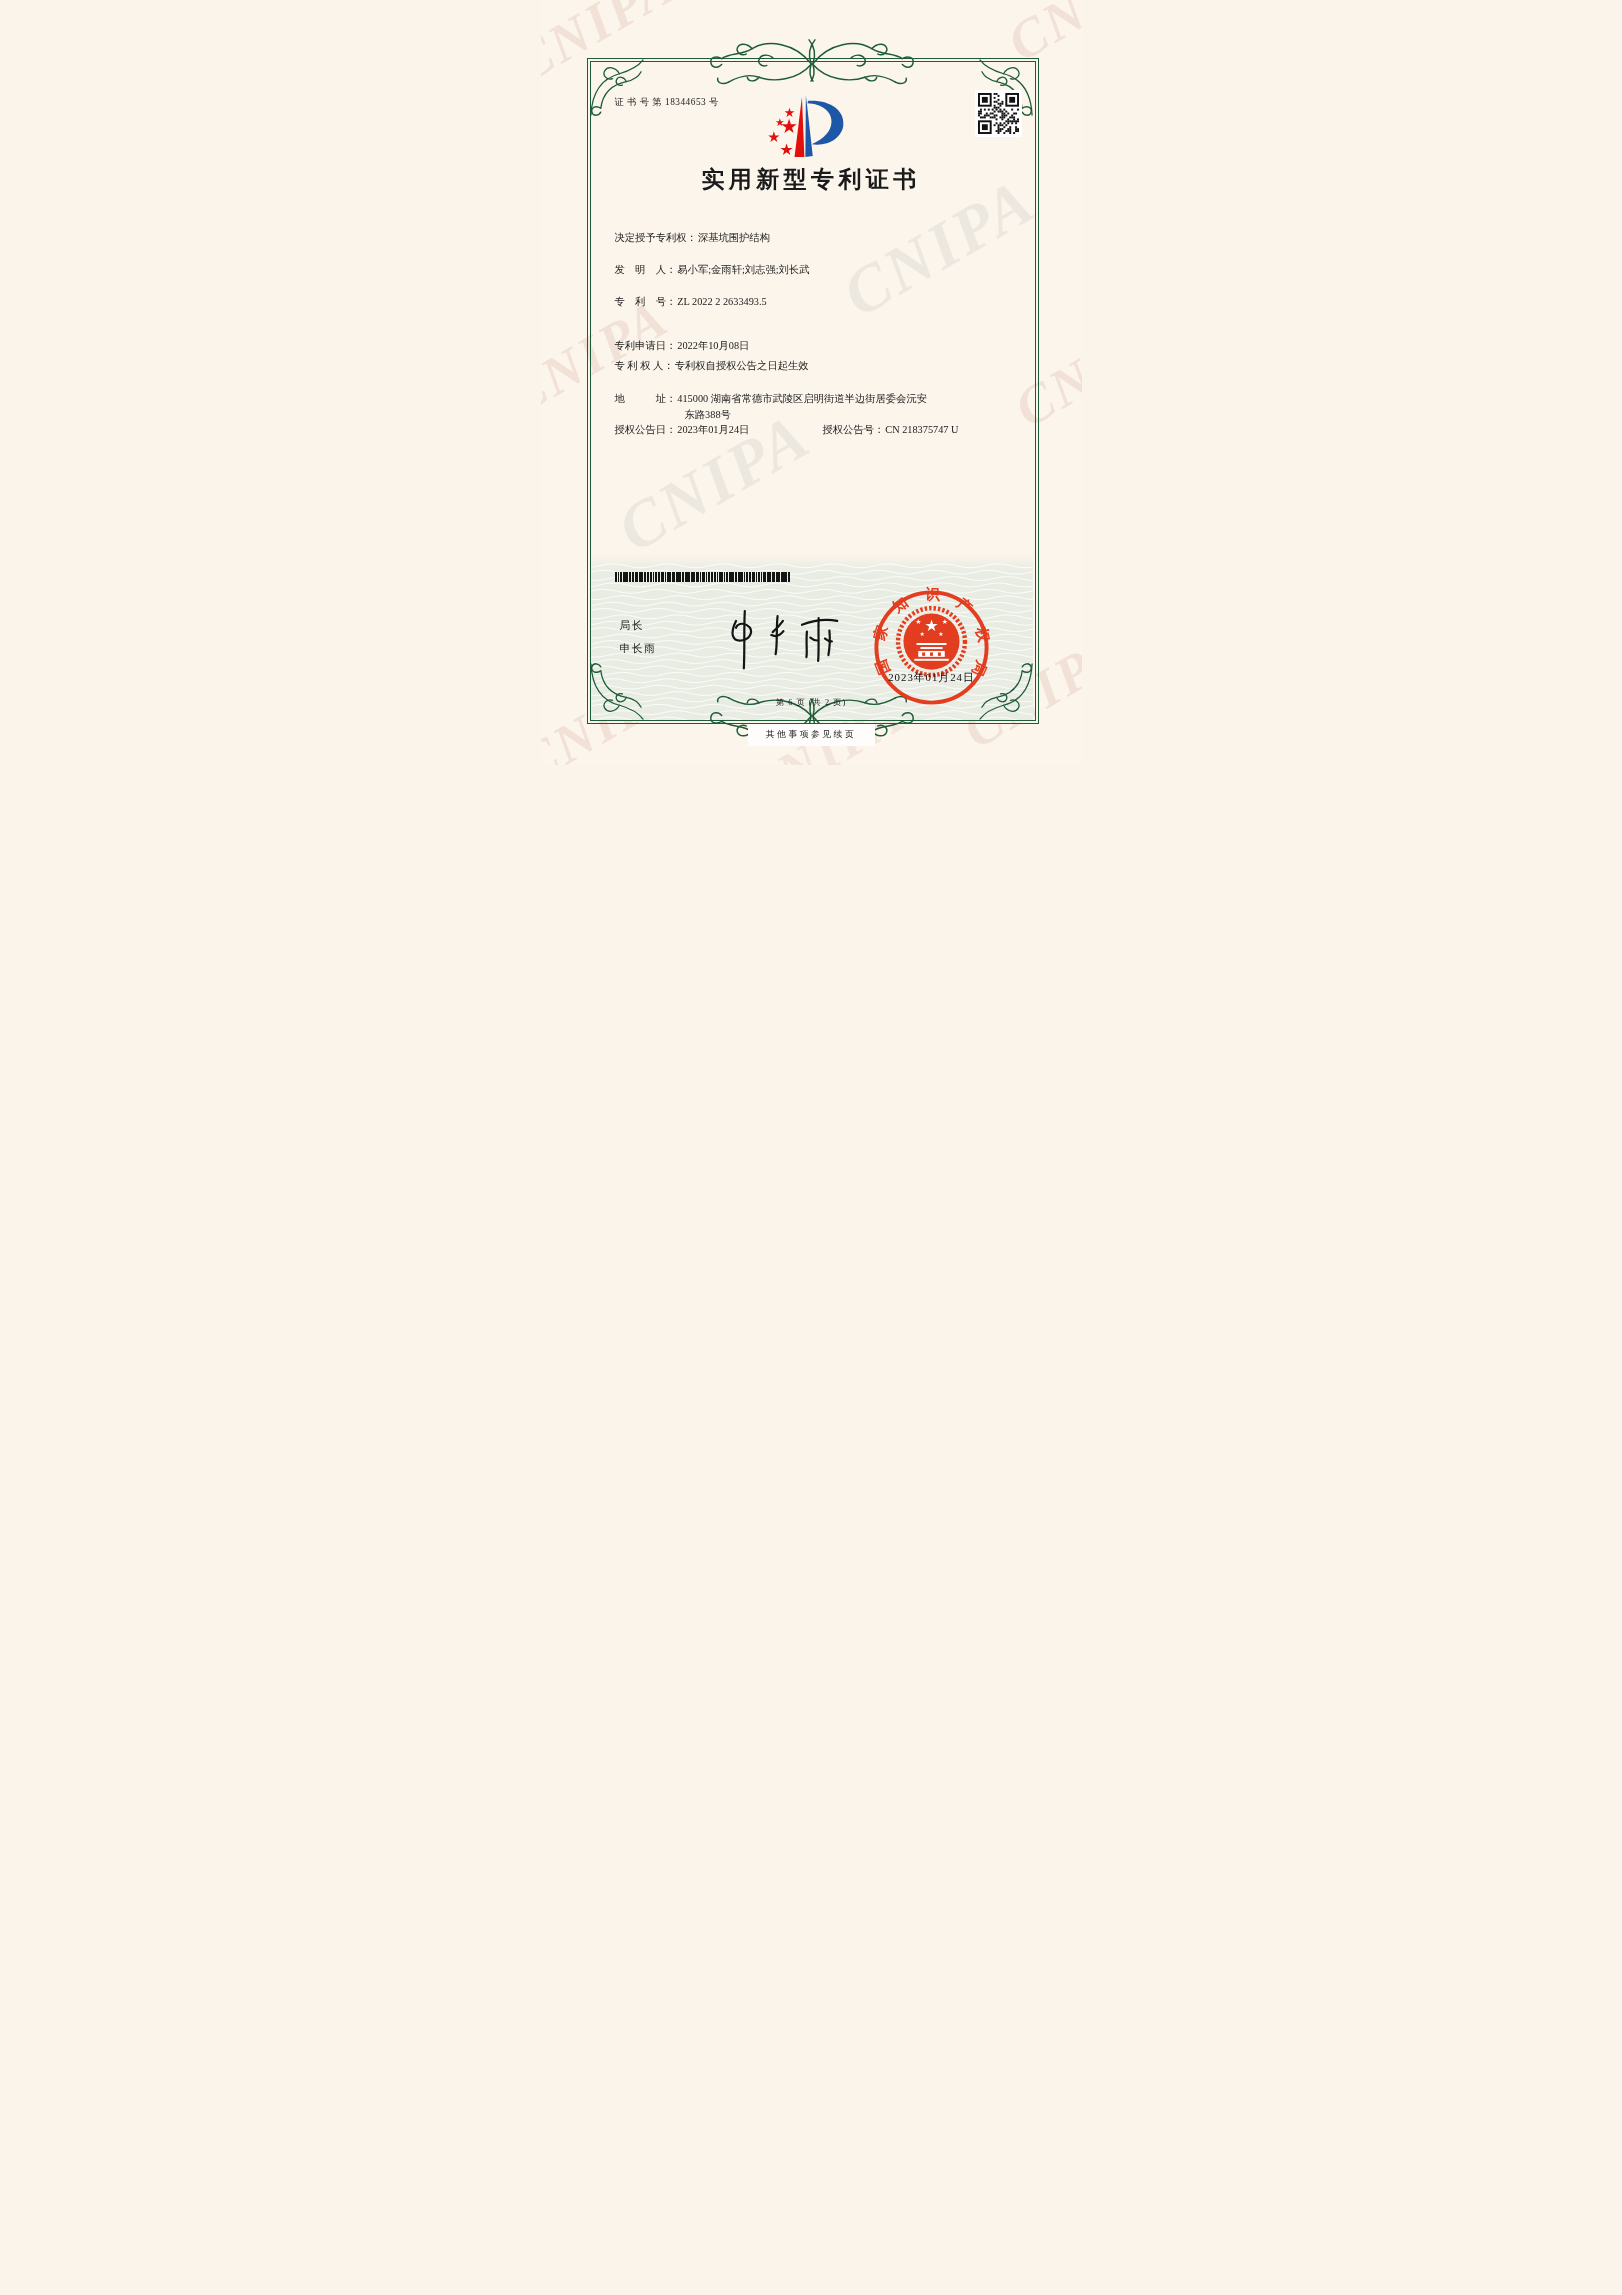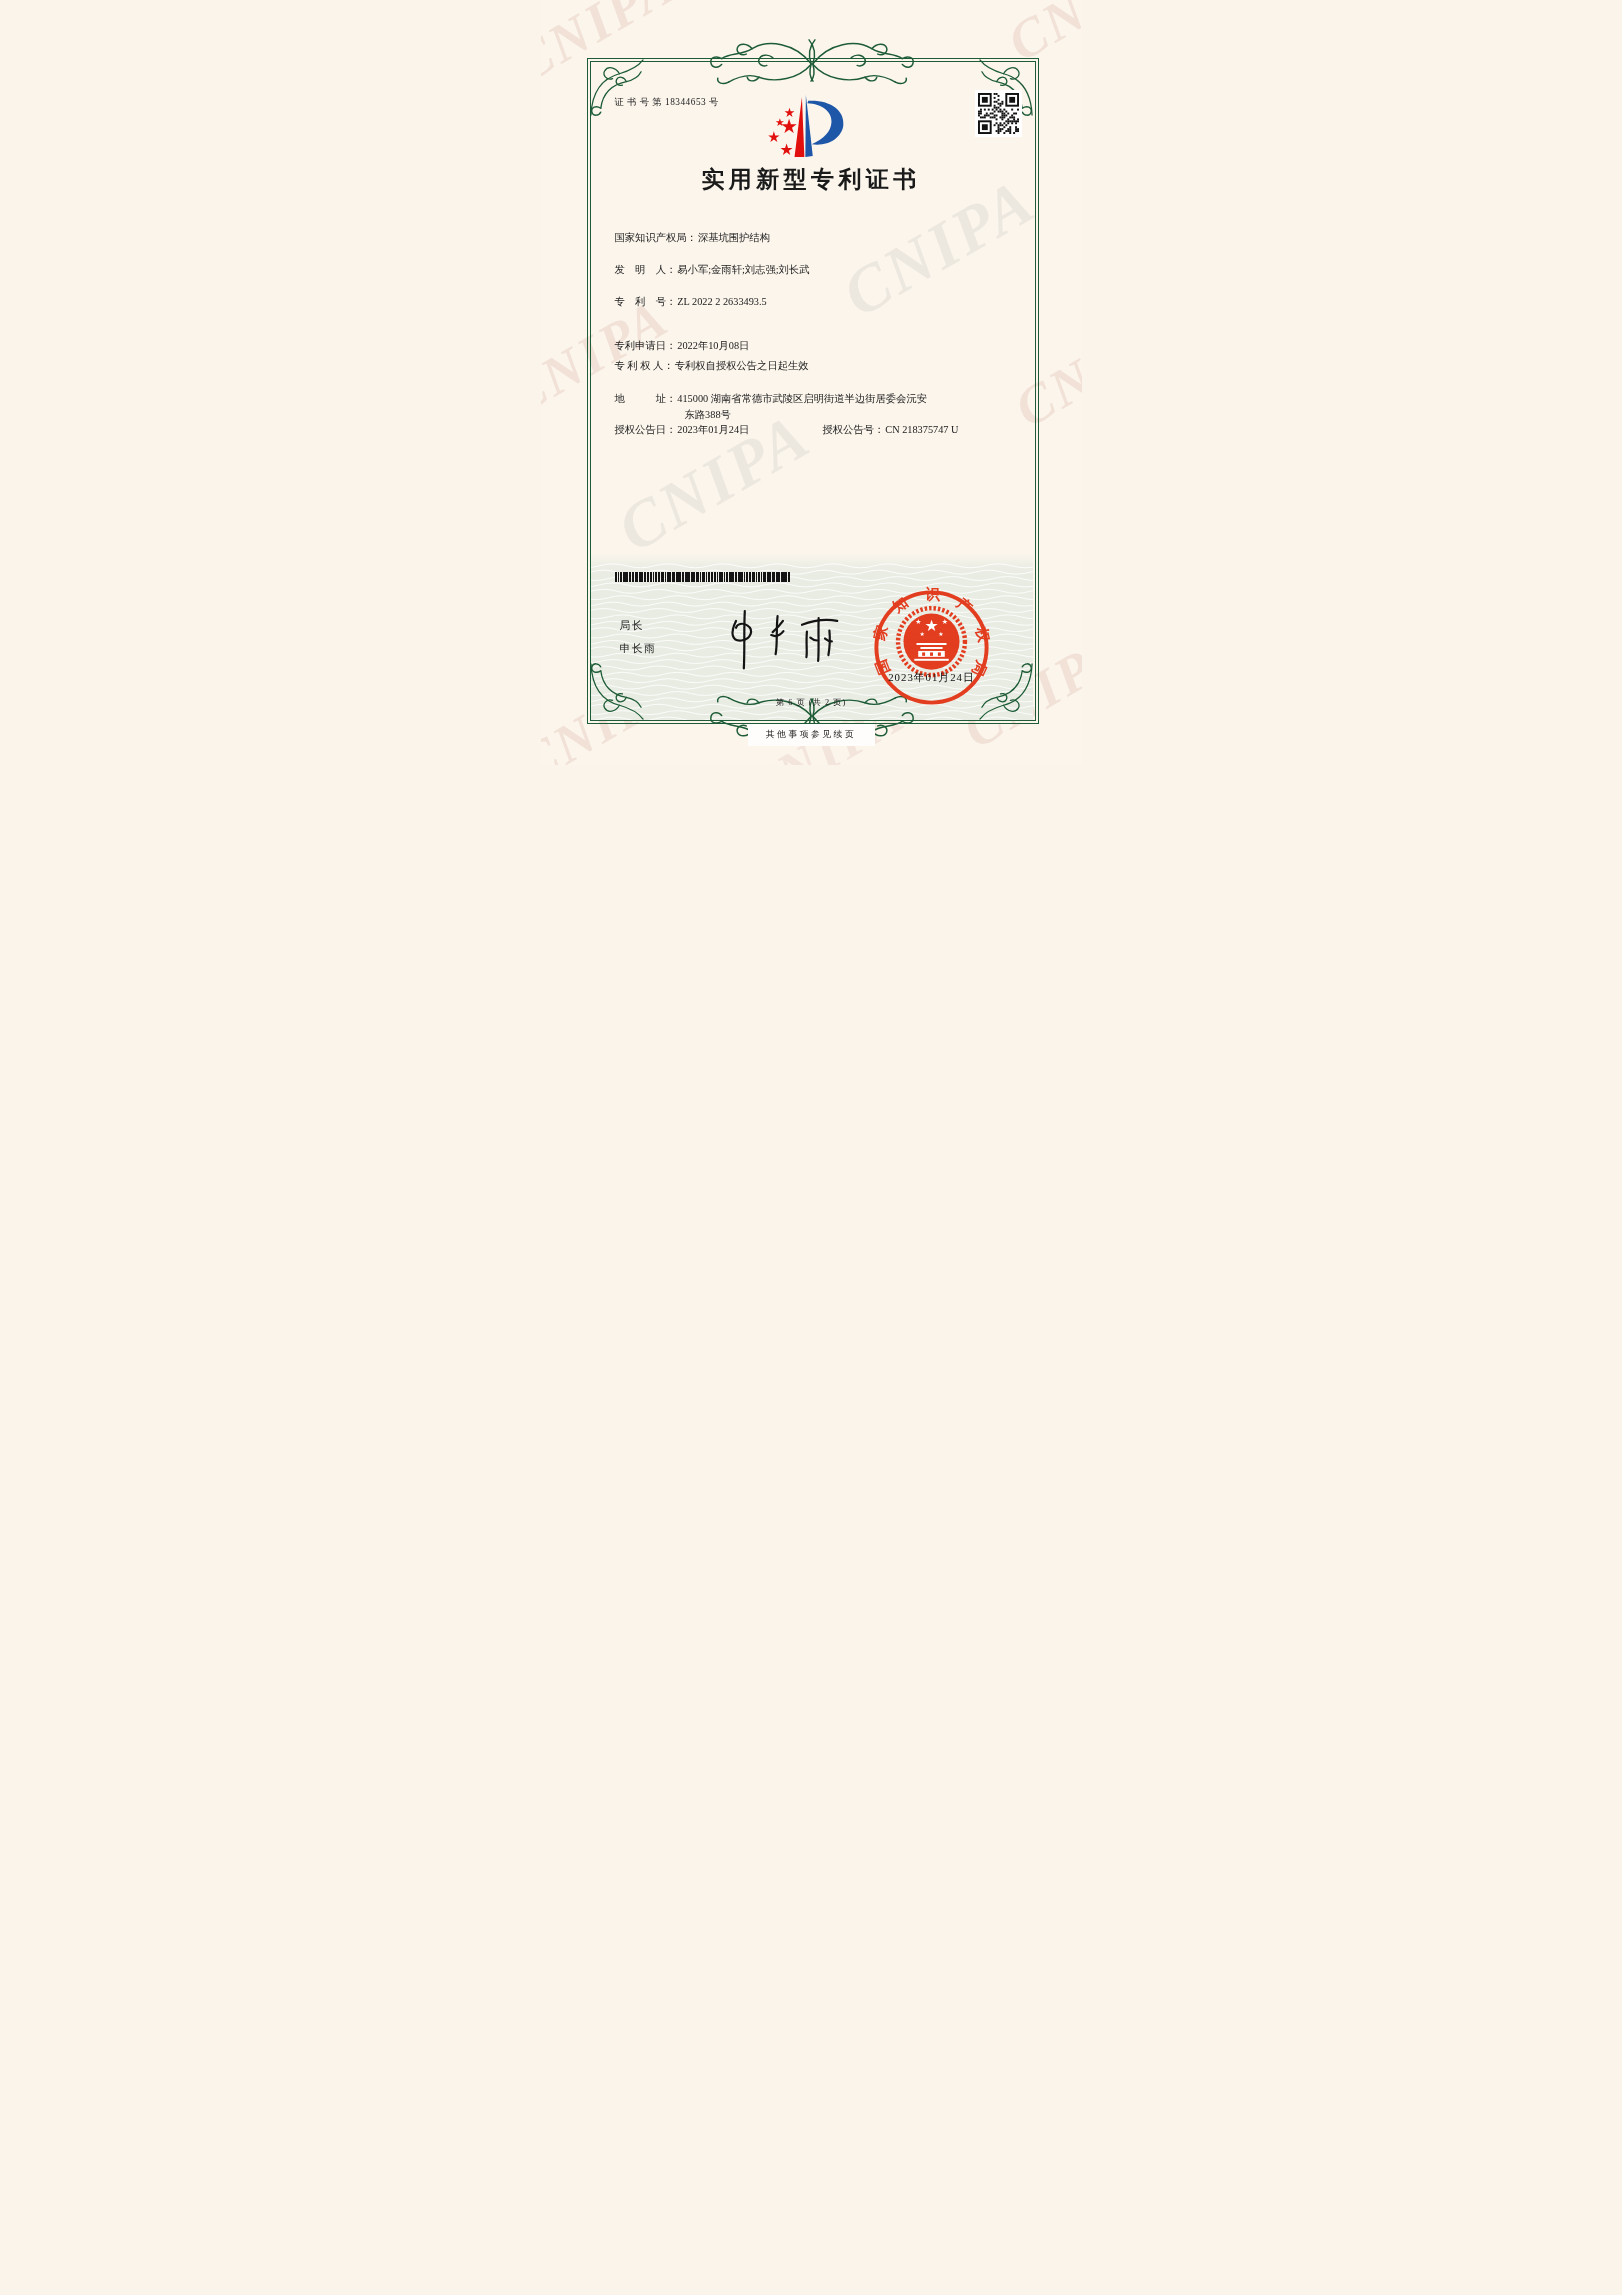--- a/index.html
+++ b/index.html
@@ -284,21 +284,21 @@
         <rect x="10" y="20" width="1" height="1" fill="#111"></rect>
         <rect x="13" y="20" width="1" height="1" fill="#111"></rect>
         <rect x="16" y="20" width="1" height="1" fill="#111"></rect>
         <rect x="18" y="20" width="1" height="1" fill="#111"></rect>
       </svg>
     </div>
 
   <div class="title">实用新型专利证书</div>
 
   <div class="row" style="top:231px">
-    <span>国家知识产权局：</span><span class="fvalue">深基坑围护结构</span>
+    <span>决定授予专利权：</span><span class="fvalue">深基坑围护结构</span>
   </div>
   <div class="row" style="top:263px">
     <span>发　明　人：</span><span class="fvalue">易小军;金雨轩;刘志强;刘长武</span>
   </div>
   <div class="row" style="top:295px">
     <span>专　利　号：</span><span class="fvalue">ZL 2022 2 2633493.5</span>
   </div>
   <div class="row" style="top:339px">
     <span>专利申请日：</span><span class="fvalue">2022年10月08日</span>
   </div>

